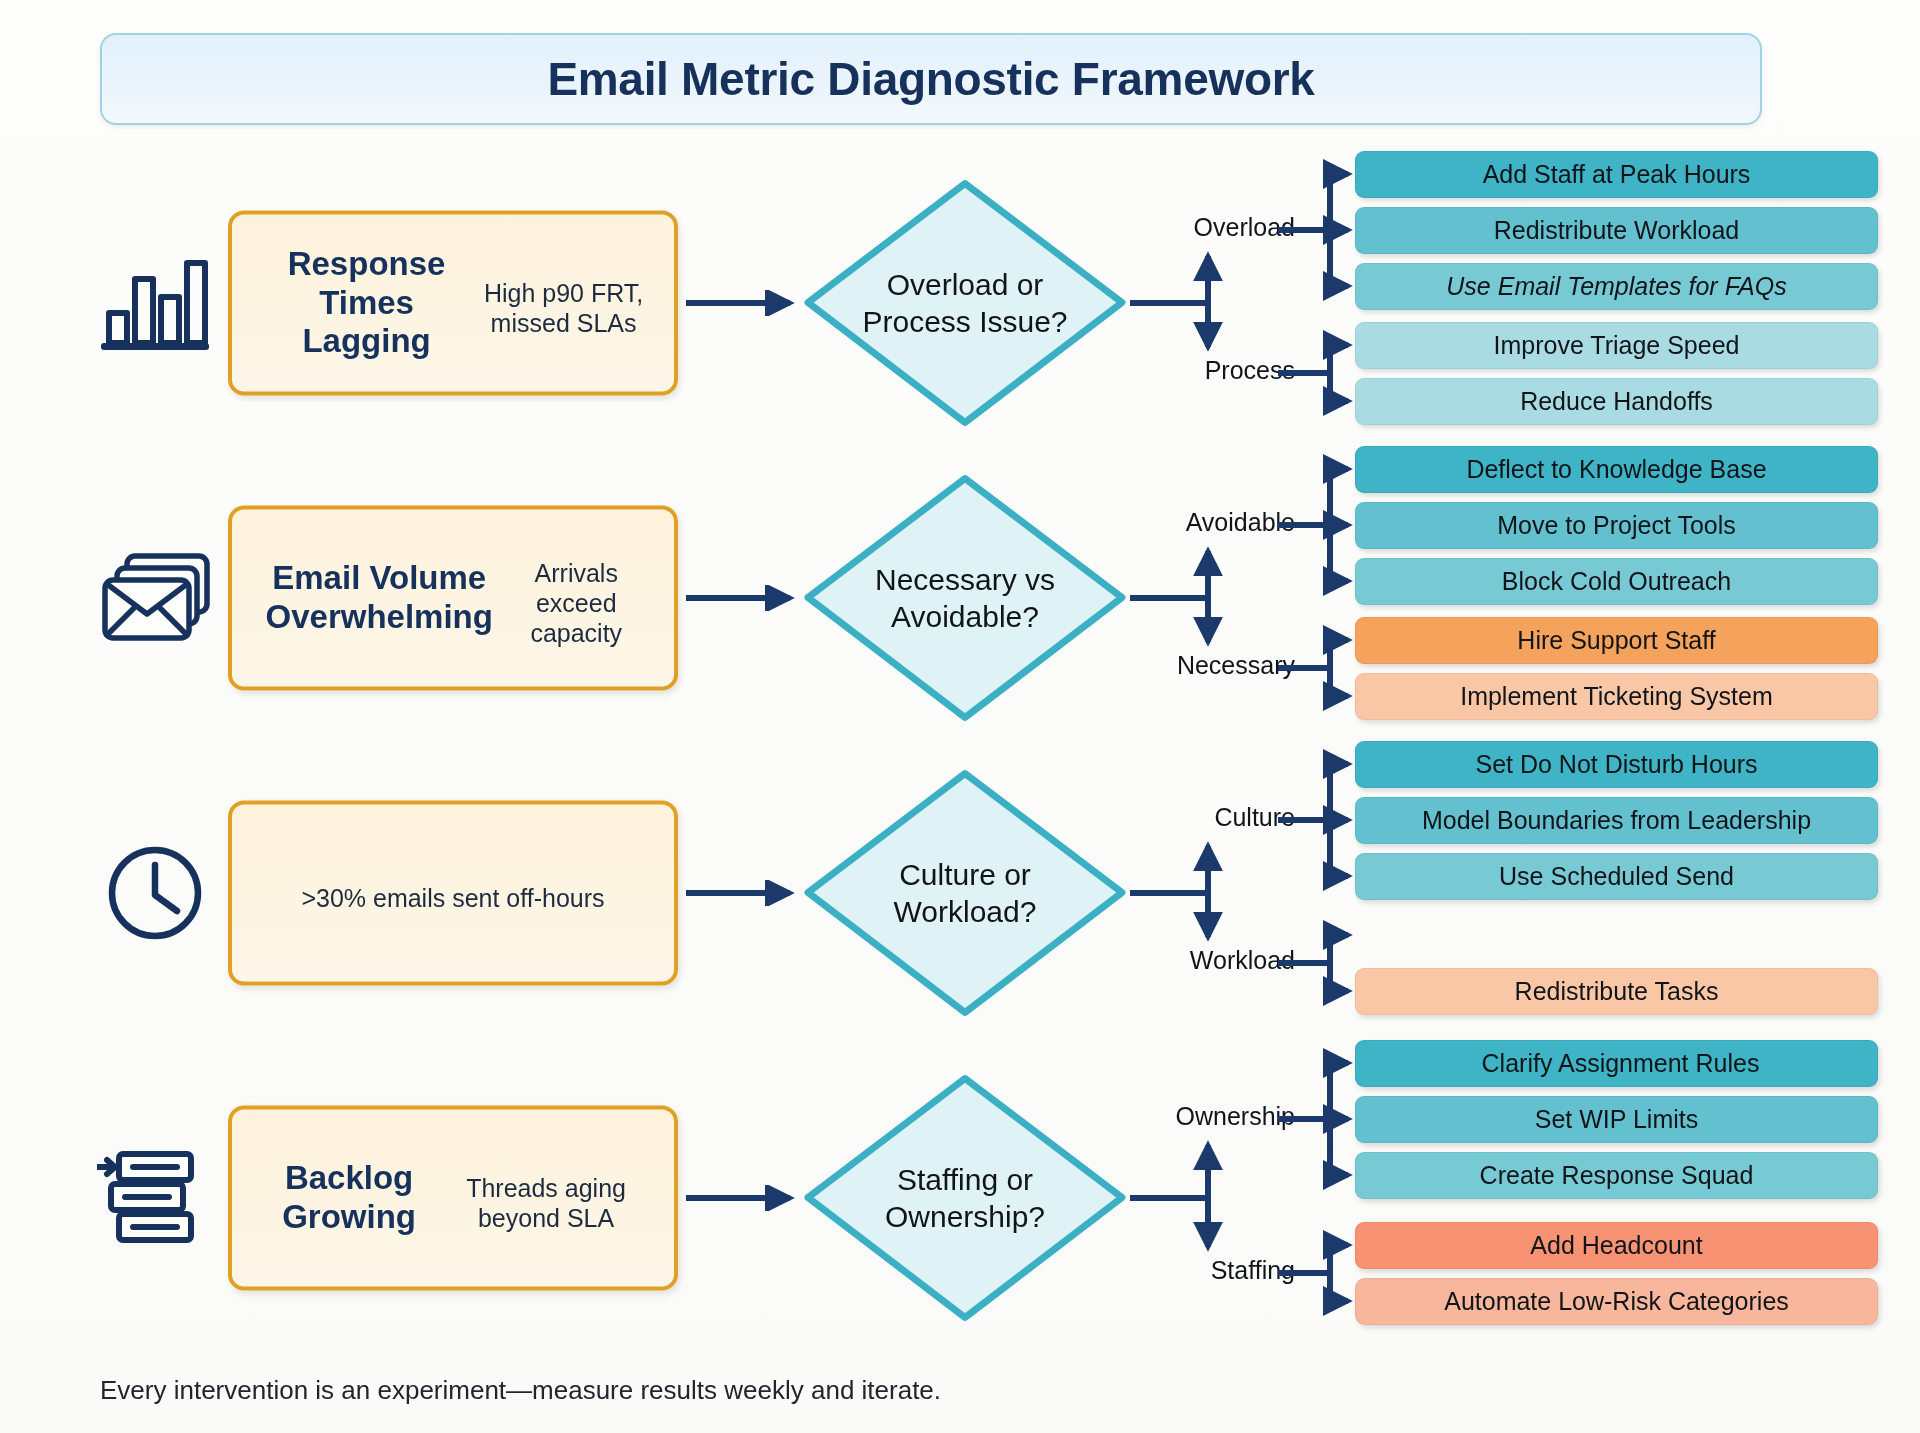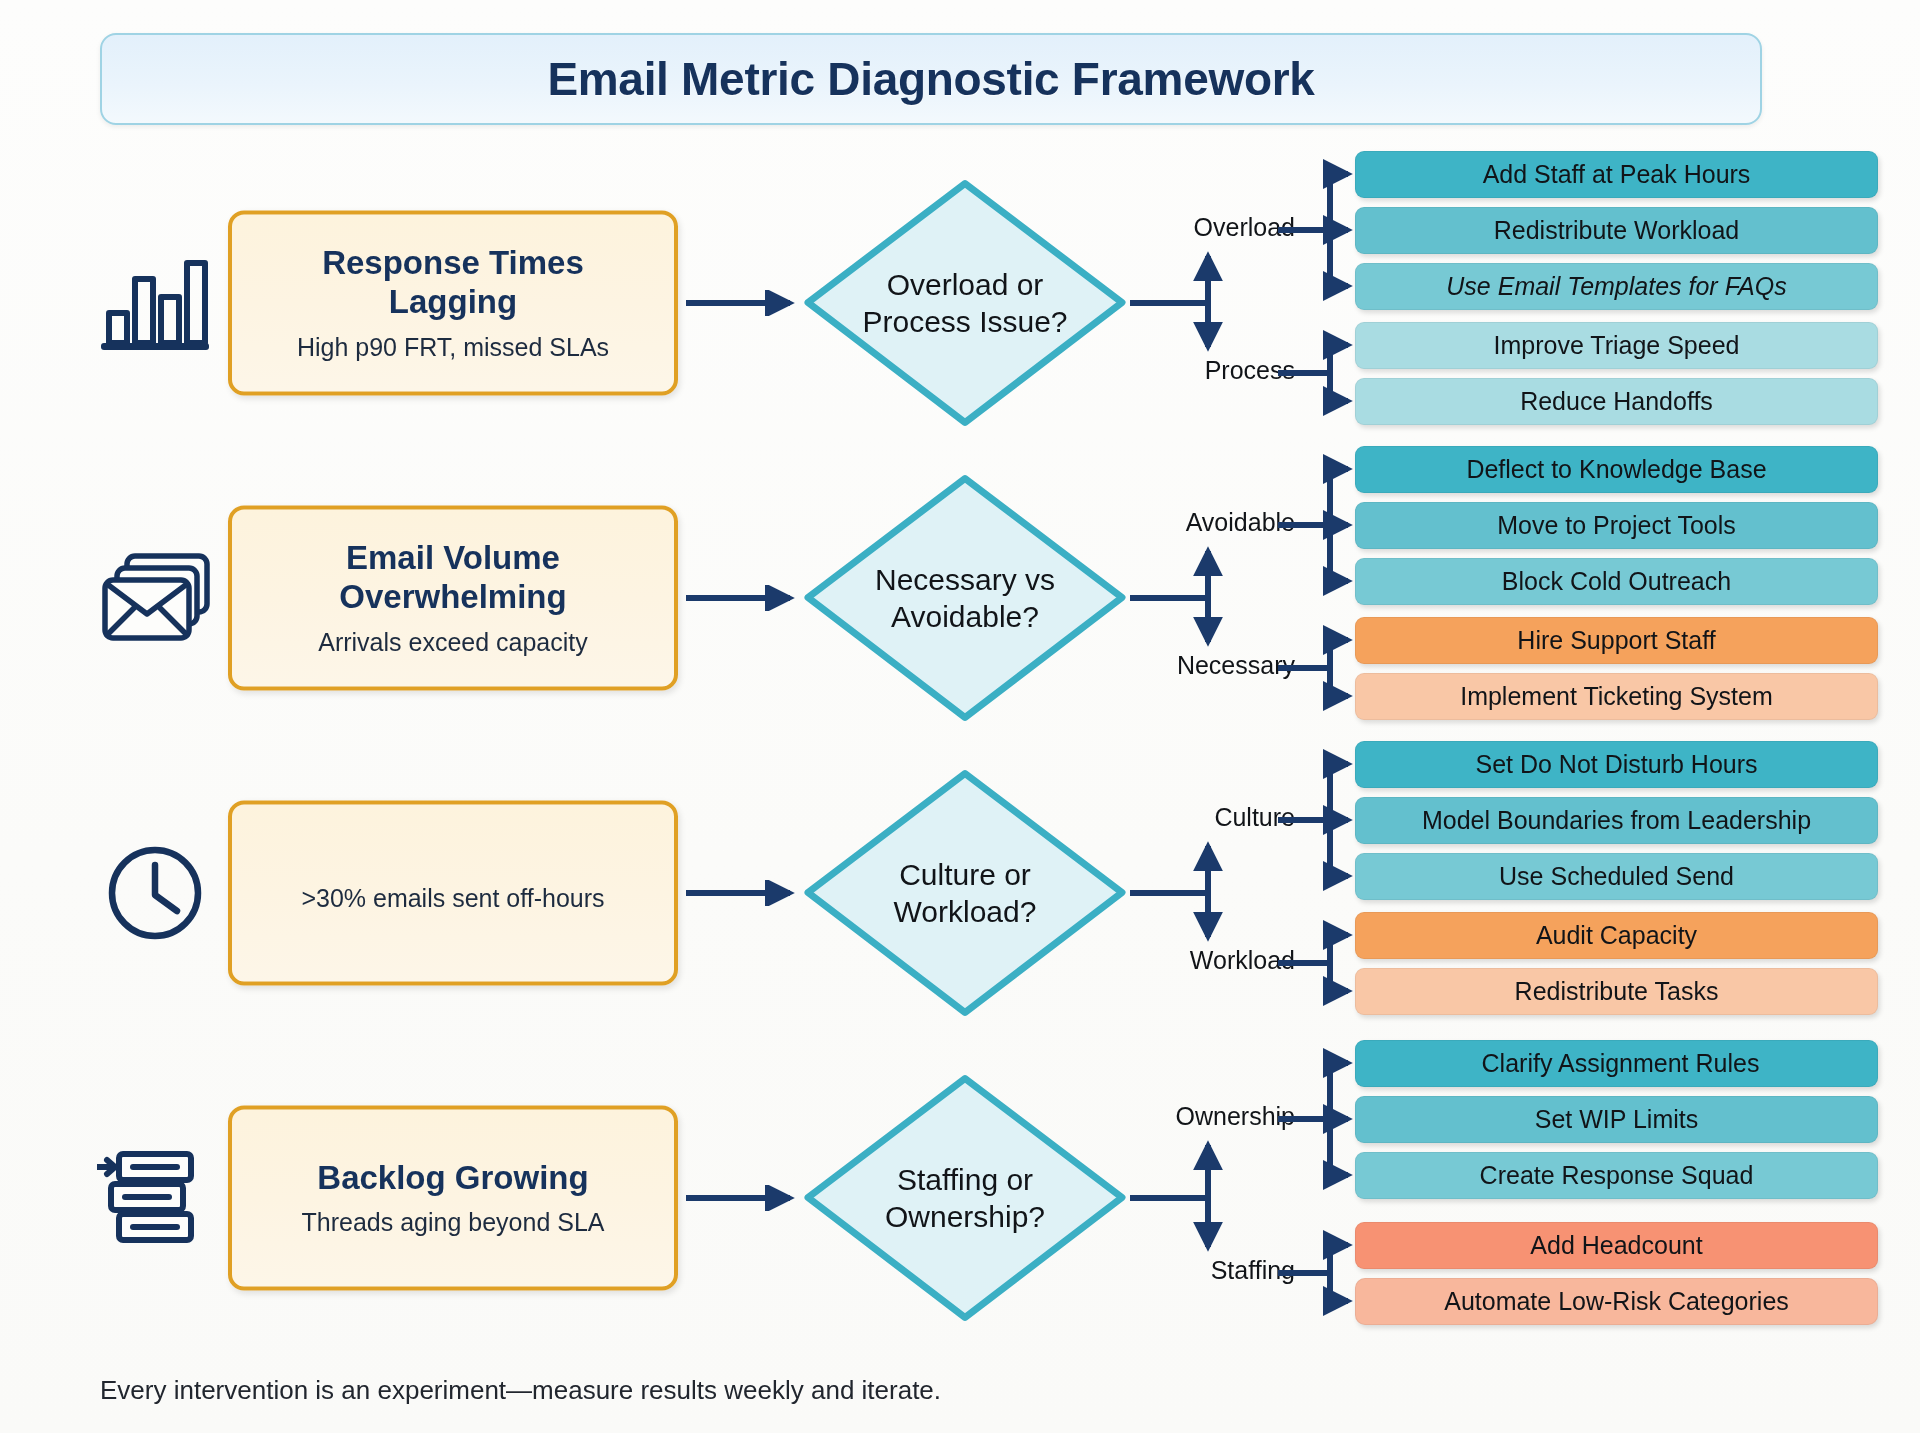--- a/index.html
+++ b/index.html
@@ -54,21 +54,21 @@
   
   .problem-box {
     position: absolute;
     left: 228px; top: 50%;
     transform: translateY(-50%);
     width: 450px;
     min-height: 185px;
     background: linear-gradient(180deg, #fdf3dd 0%, #fdf4e2 50%, #fdf6e8 100%);
     border: 4px solid #e0a024;
     border-radius: 16px;
-    display: flex; flex-direction: column;
+    display: flex; flex-direction: row;
     align-items: center; justify-content: center;
     padding: 18px 24px;
     box-shadow: 2px 3px 6px rgba(0,0,0,0.10);
   }
   .problem-title {
     font-size: 33px; font-weight: bold;
     color: #16325c; text-align: center;
     line-height: 1.18;
   }
   .problem-sub {
@@ -336,21 +336,20 @@
               <path d="M12 55 V55 H30" stroke="#1b3a6b" stroke-width="6" fill="none" marker-end="url(#br2)" stroke-linejoin="miter"></path>
               <path d="M12 55 V111 H30" stroke="#1b3a6b" stroke-width="6" fill="none" marker-end="url(#br2)" stroke-linejoin="miter"></path>
               <path d="M-40 198 H12" stroke="#1b3a6b" stroke-width="6"></path>
               <path d="M12 198 V170 H30" stroke="#1b3a6b" stroke-width="6" fill="none" marker-end="url(#br2)" stroke-linejoin="miter"></path>
               <path d="M12 198 V226 H30" stroke="#1b3a6b" stroke-width="6" fill="none" marker-end="url(#br2)" stroke-linejoin="miter"></path>
             </svg>
           </div>
           <div class="action-box" style="top: -24.5px; background: rgb(62, 180, 198);">Set Do Not Disturb Hours</div>
           <div class="action-box" style="top: 31.5px; background: rgb(99, 192, 206);">Model Boundaries from Leadership</div>
           <div class="action-box" style="top: 87.5px; background: rgb(119, 201, 212);">Use Scheduled Send</div>
-          <div class="action-box" style="top: 146.5px; background: rgb(245, 162, 92);">Audit Capacity</div>
           <div class="action-box" style="top: 202.5px; background: rgb(249, 199, 166);">Redistribute Tasks</div>
         </div>
       </div>
       <div class="row row-4">
         <div class="icon-cell">
     <svg width="116" height="100" viewBox="0 0 116 100" fill="none">
       <g stroke="#16325c" stroke-width="6" stroke-linejoin="round">
         <rect x="22" y="6" width="72" height="26" rx="4" fill="#fdfdfb"></rect>
         <rect x="14" y="36" width="72" height="26" rx="4" fill="#fdfdfb"></rect>
         <rect x="22" y="66" width="72" height="26" rx="4" fill="#fdfdfb"></rect>

